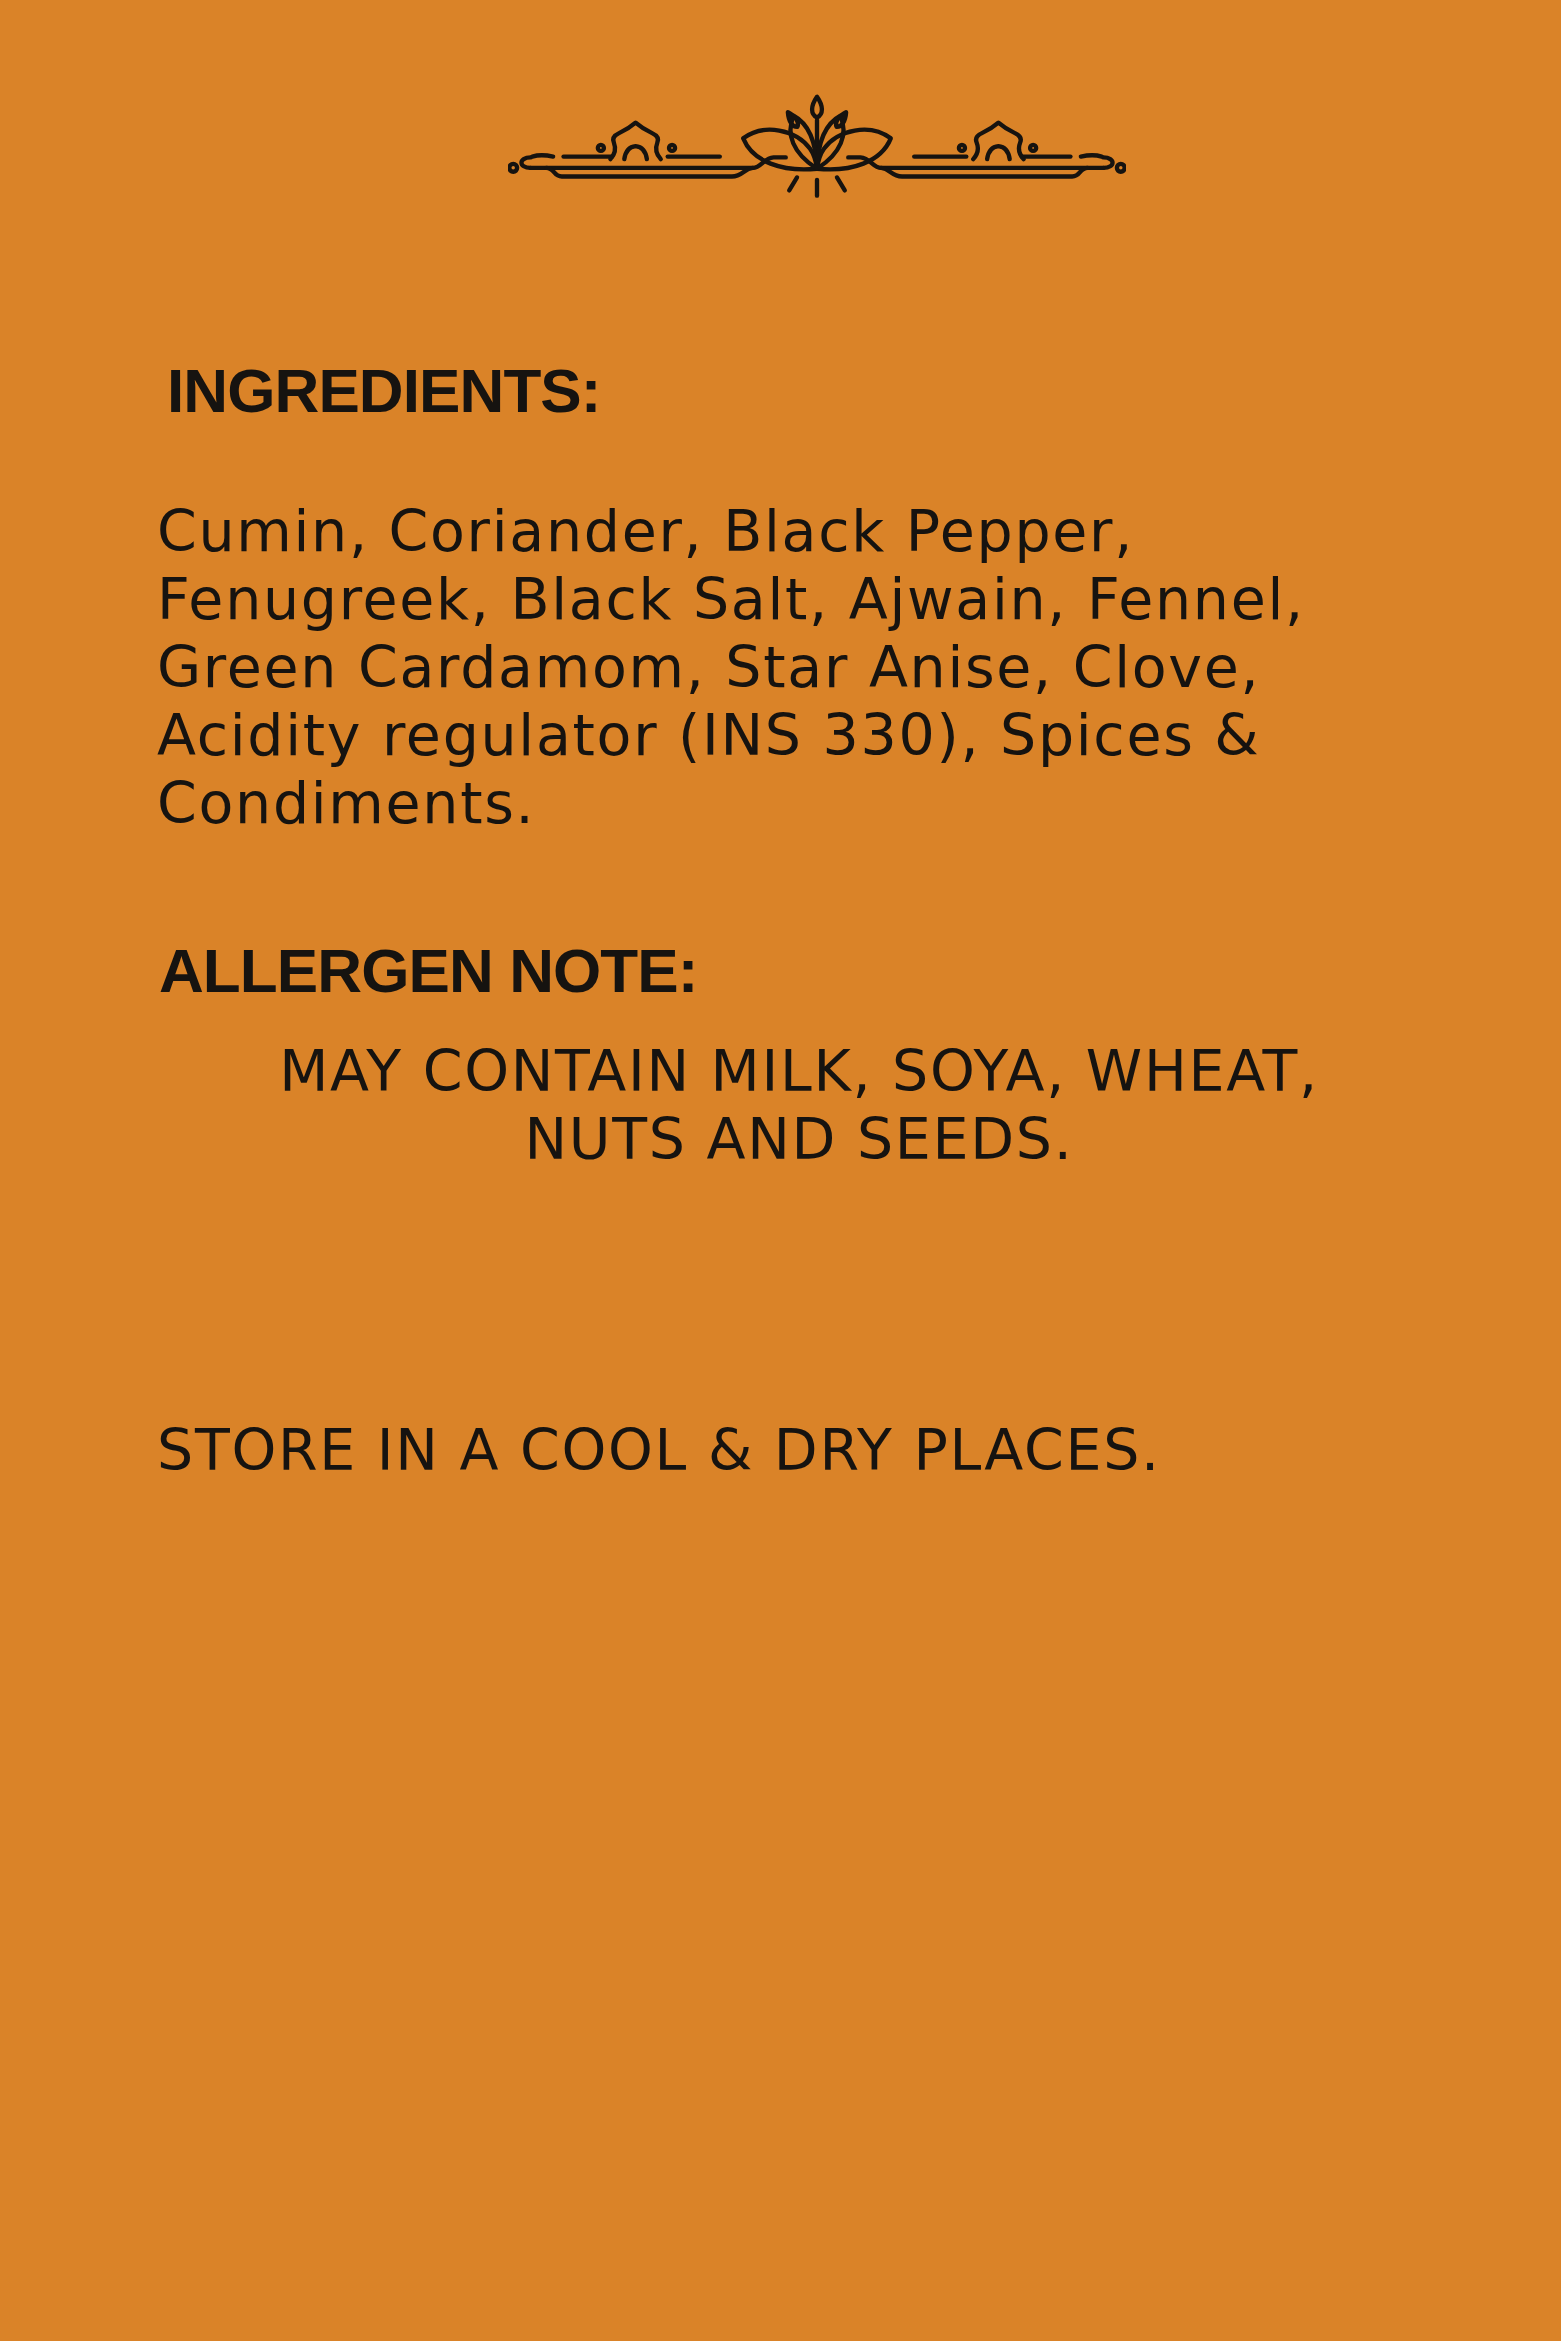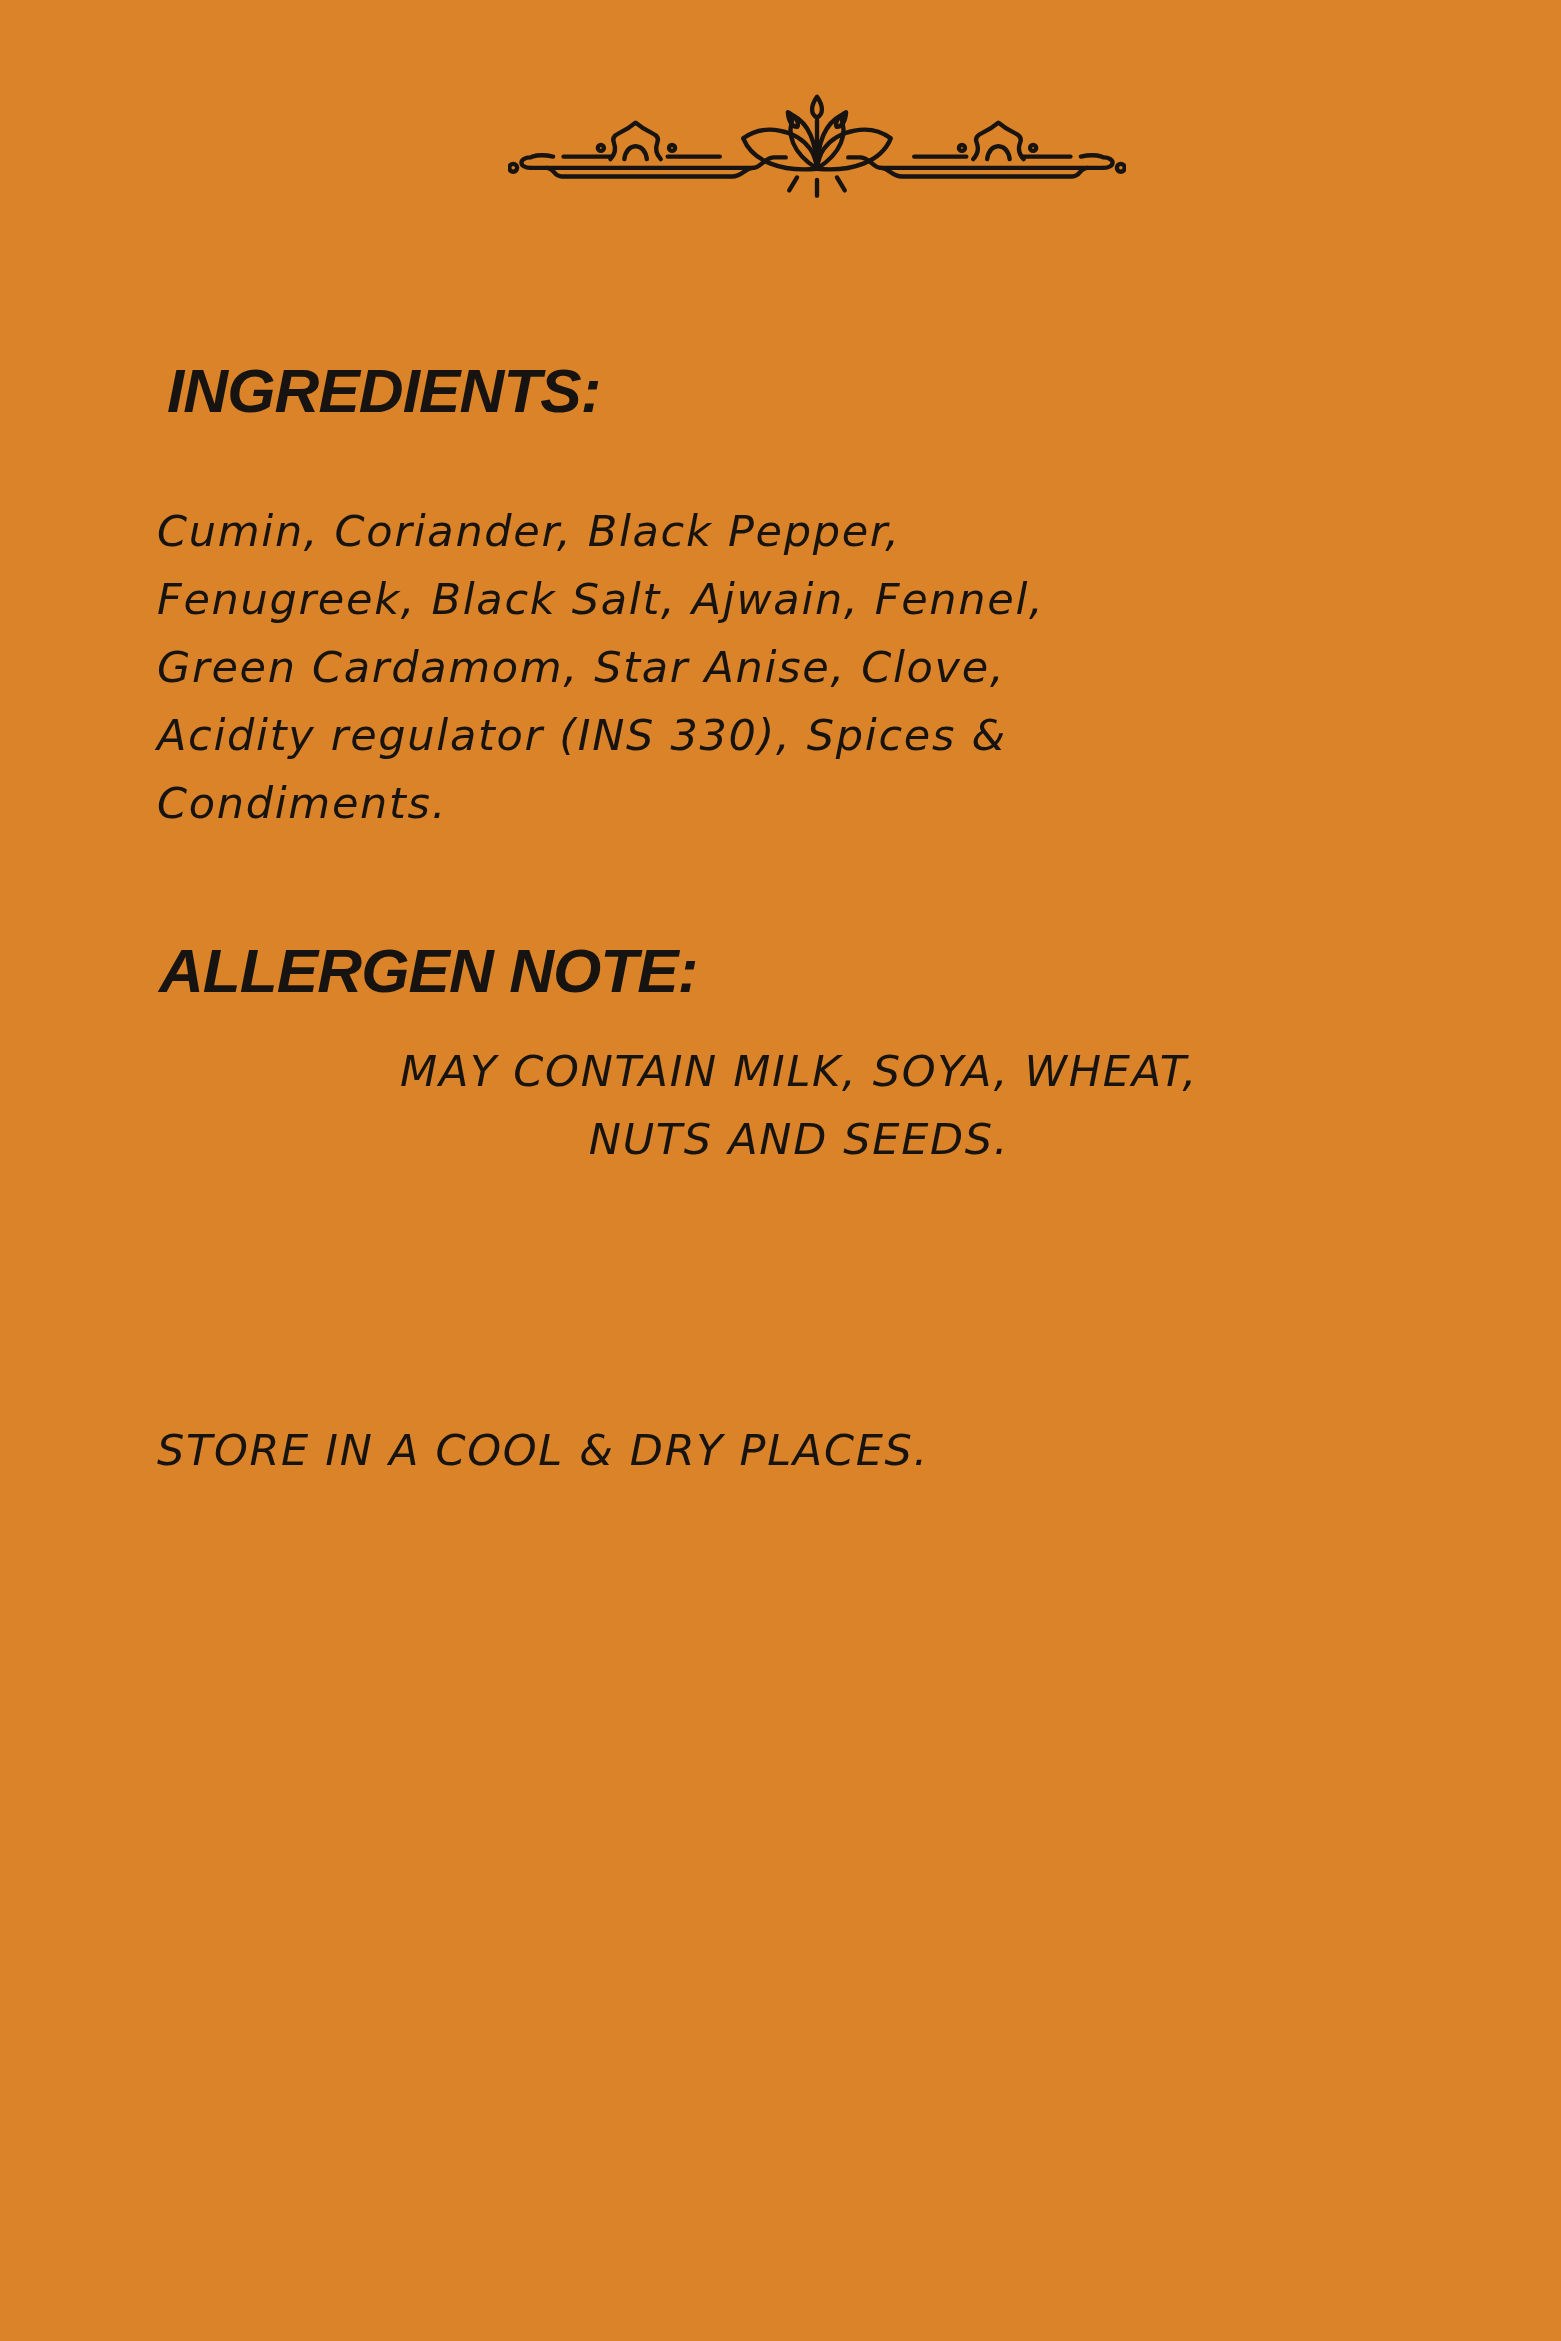--- a/index.html
+++ b/index.html
@@ -11,21 +11,20 @@
     width:1561px;height:2342px;
     background:var(--bg);
     font-family:"DejaVu Sans",sans-serif;
     color:var(--ink);
   }
   .page{
     position:relative;
     width:1561px;height:1822px;
     overflow:hidden;
     background:var(--bg);
-    font-style:italic;
   }
   .ornament{
     position:absolute;
     color:var(--ink);
   }
   .ornament svg{display:block;width:100%;height:100%;}
   .ornament.top{left:508px;top:94px;width:618px;height:113px;}
   .ornament.bottom{left:470px;top:2144px;width:618px;height:113px;transform:scaleY(-1);}
   .heading{
     position:absolute;
@@ -34,21 +33,21 @@
     font-size:62px;
     line-height:65px;
     letter-spacing:-0.9px;
     white-space:pre-line;
     color:var(--ink);
   }
   .bodytext{
     position:absolute;
     font-family:"DejaVu Sans",sans-serif;
     font-weight:400;
-    font-size:43px;
+    font-size:57px;
     line-height:68px;
     letter-spacing:1.7px;
     white-space:pre-line;
     color:var(--ink);
   }
   #ingredients-heading{left:167px;top:358px;}
   #ingredients-text{left:157px;top:497px;width:1284px;}
   #allergen-heading{left:159px;top:893px;margin-top:45px;}
   #allergen-text{left:157px;top:1037px;width:1284px;text-align:center;}
   #store-heading{left:159px;top:1283px;}

